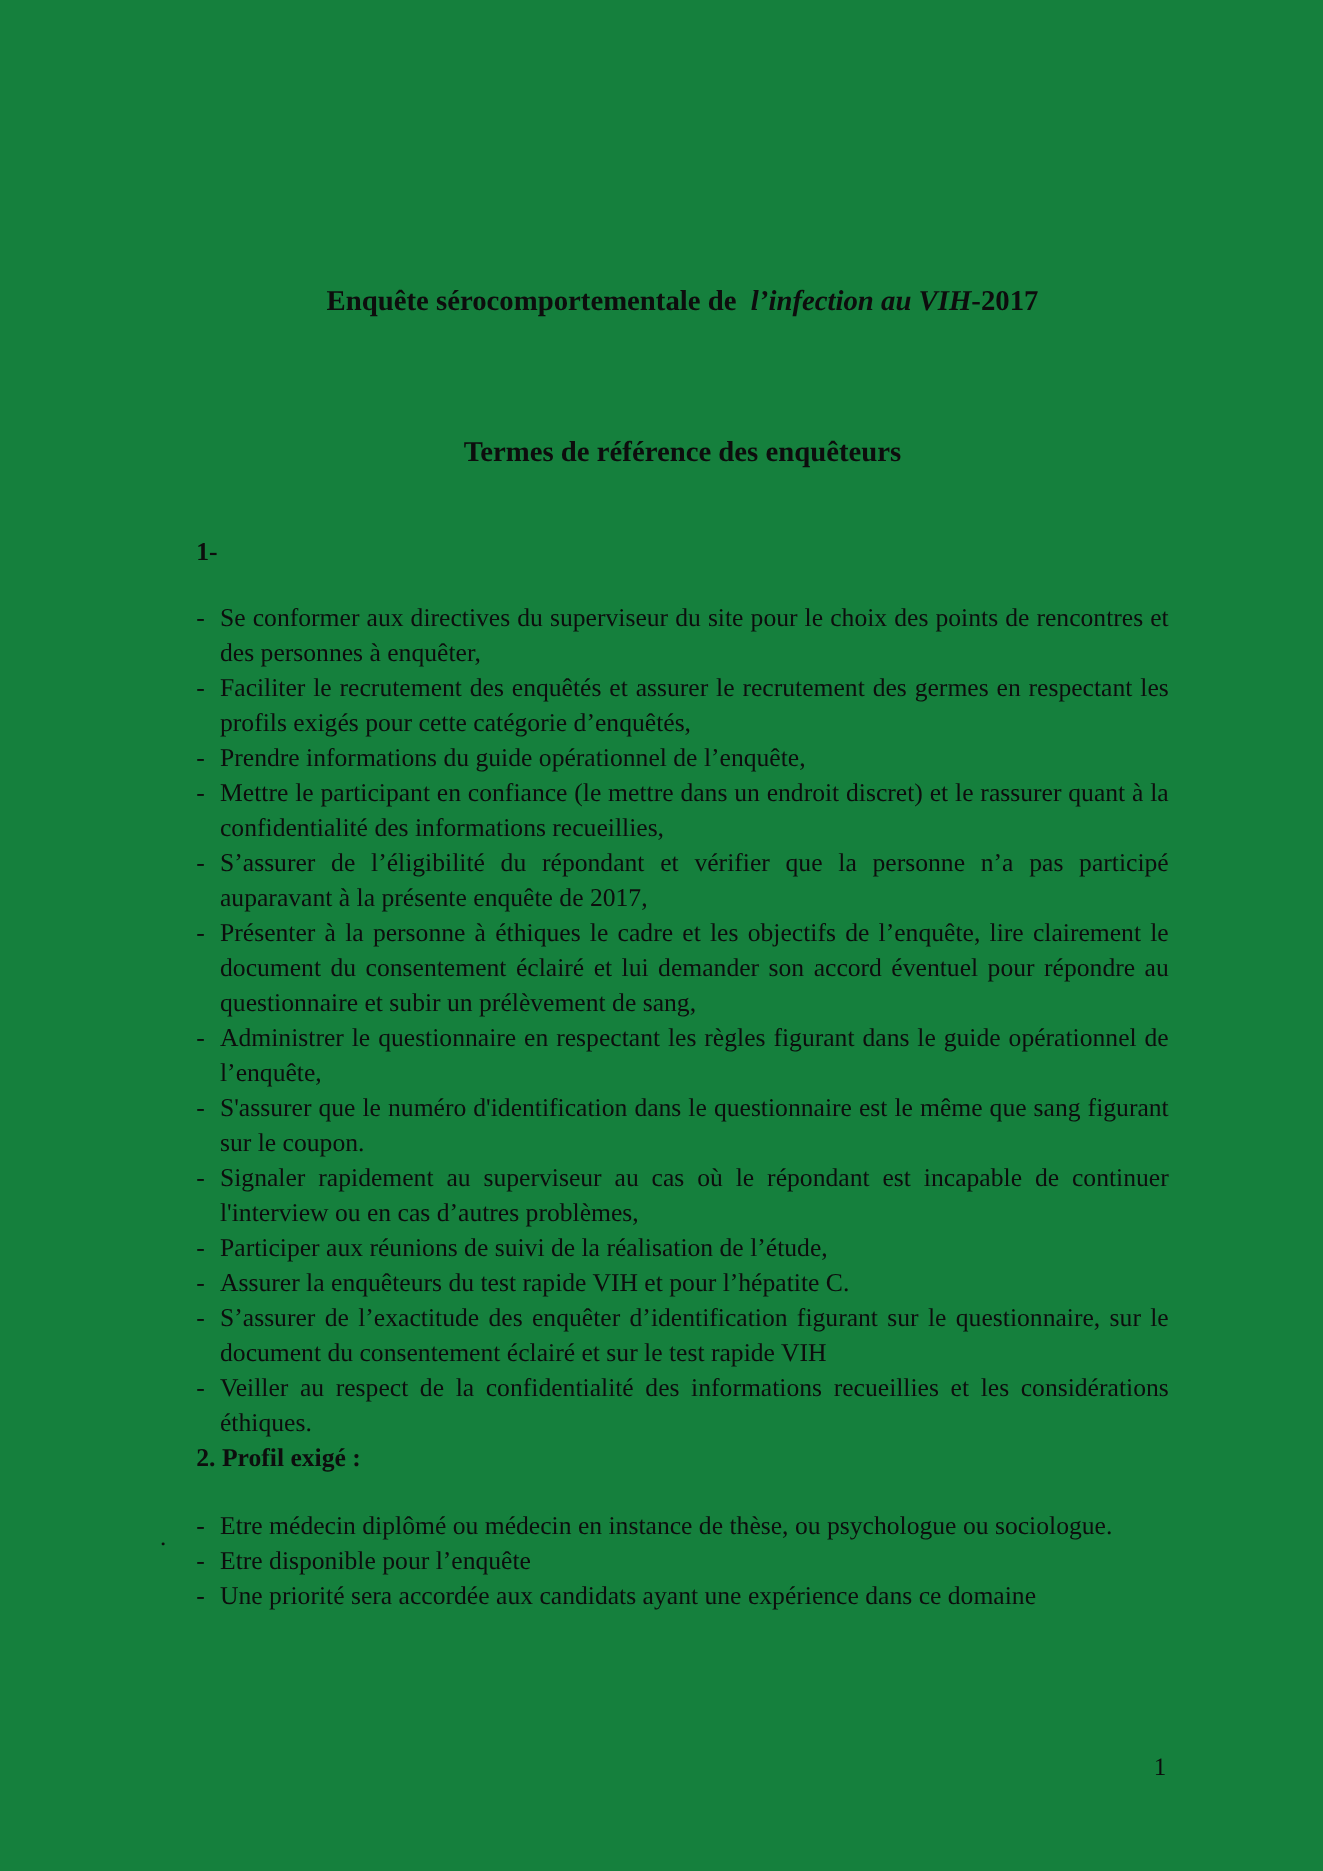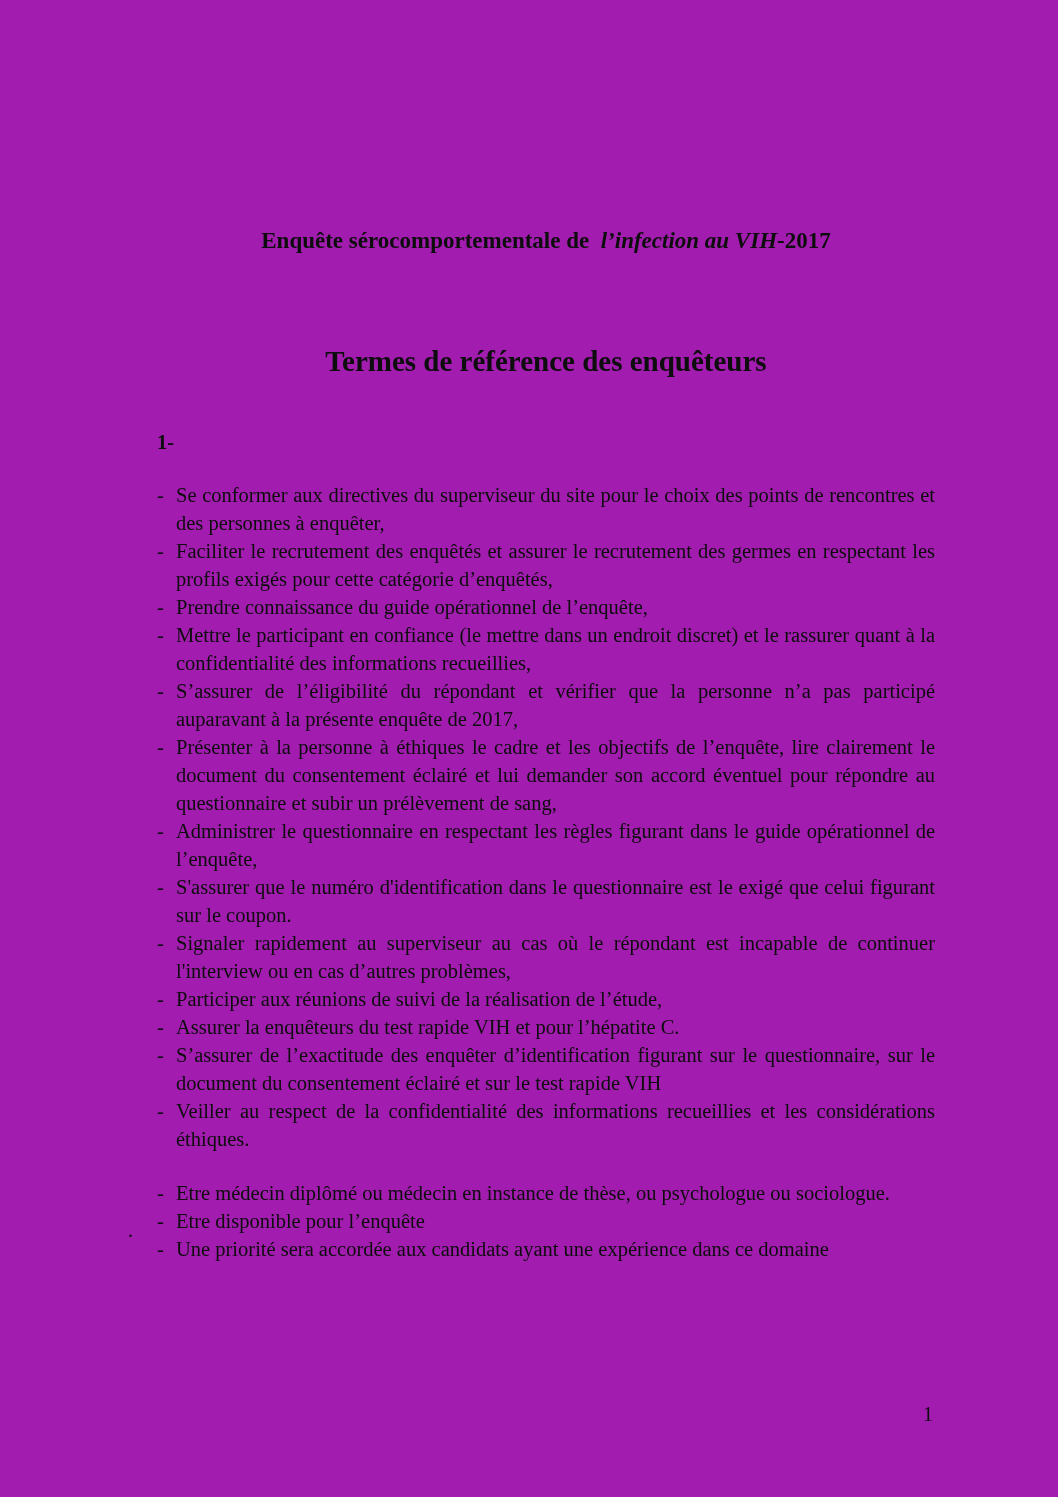--- a/index.html
+++ b/index.html
@@ -4,21 +4,21 @@
 <style>
   html, body {
     margin: 0;
     padding: 0;
     background: #ffffff;
   }
   .page {
     position: relative;
     width: 1058px;
     height: 1497px;
-    background: #a21caf;
+    background: #15803d;
     color: #0d0d0d;
     font-family: "Liberation Serif", "DejaVu Serif", serif;
     overflow: hidden;
   }
   .content {
     position: absolute;
     left: 157px;
     top: 148px;
     width: 778px;
   }
@@ -29,21 +29,21 @@
     line-height: 37px;
     white-space: pre-wrap;
   }
   .doc-title .italic-part {
     font-style: italic;
   }
   .doc-subtitle {
     margin-top: 10px;
     text-align: center;
     font-weight: bold;
-    font-size: 29px;
+    font-size: 23px;
     line-height: 37px;
   }
   .section-heading {
     display: flex;
     font-weight: bold;
     font-size: 20.5px;
     line-height: 28px;
     white-space: pre-wrap;
   }
   .section-heading-1 {
@@ -110,41 +110,41 @@
       <div class="list-item">
         <span class="bullet-marker">-</span>
         <span class="item-text">Se conformer aux directives du superviseur du site pour le choix des points de rencontres et des personnes à enquêter,</span>
       </div>
       <div class="list-item">
         <span class="bullet-marker">-</span>
         <span class="item-text">Faciliter le recrutement des enquêtés  et assurer le recrutement des germes  en respectant les profils exigés pour cette catégorie d’enquêtés,</span>
       </div>
       <div class="list-item">
         <span class="bullet-marker">-</span>
-        <span class="item-text">Prendre connaissance du guide opérationnel de l’enquête,</span>
+        <span class="item-text">Prendre informations du guide opérationnel de l’enquête,</span>
       </div>
       <div class="list-item">
         <span class="bullet-marker">-</span>
         <span class="item-text">Mettre le participant en confiance (le mettre dans un endroit discret) et le rassurer quant à la confidentialité des informations recueillies,</span>
       </div>
       <div class="list-item">
         <span class="bullet-marker">-</span>
         <span class="item-text">S’assurer de l’éligibilité du répondant et vérifier que la personne n’a pas participé auparavant à la présente enquête de 2017,</span>
       </div>
       <div class="list-item">
         <span class="bullet-marker">-</span>
         <span class="item-text">Présenter à la personne à éthiques le cadre et les objectifs de l’enquête, lire clairement le document du consentement éclairé et lui demander son accord éventuel pour répondre au questionnaire et subir un prélèvement de sang,</span>
       </div>
       <div class="list-item">
         <span class="bullet-marker">-</span>
         <span class="item-text">Administrer le questionnaire en respectant les règles figurant dans le guide opérationnel de l’enquête,</span>
       </div>
       <div class="list-item">
         <span class="bullet-marker">-</span>
-        <span class="item-text">S'assurer que le numéro d'identification dans le questionnaire est le exigé que celui figurant sur le coupon.</span>
+        <span class="item-text">S'assurer que le numéro d'identification dans le questionnaire est le même que sang figurant sur le coupon.</span>
       </div>
       <div class="list-item">
         <span class="bullet-marker">-</span>
         <span class="item-text">Signaler rapidement au superviseur au cas où le répondant est incapable de continuer l'interview ou en cas d’autres problèmes,</span>
       </div>
       <div class="list-item">
         <span class="bullet-marker">-</span>
         <span class="item-text">Participer aux réunions de suivi de la réalisation de l’étude,</span>
       </div>
       <div class="list-item">
@@ -154,20 +154,21 @@
       <div class="list-item">
         <span class="bullet-marker">-</span>
         <span class="item-text">S’assurer de l’exactitude des enquêter d’identification figurant sur le questionnaire, sur le document du consentement éclairé et sur le test rapide VIH</span>
       </div>
       <div class="list-item">
         <span class="bullet-marker">-</span>
         <span class="item-text">Veiller au respect de la confidentialité des informations recueillies et les considérations éthiques.</span>
       </div>
     </div>
 
+    <div class="section-heading section-heading-2">2. Profil exigé :</div>
 
     <div class="list list-second">
       <div class="list-item">
         <span class="bullet-marker">-</span>
         <span class="item-text">Etre médecin diplômé ou  médecin en instance de thèse, ou  psychologue ou sociologue.</span>
       </div>
       <div class="list-item">
         <span class="bullet-marker">-</span>
         <span class="item-text">Etre disponible pour l’enquête</span>
       </div>

